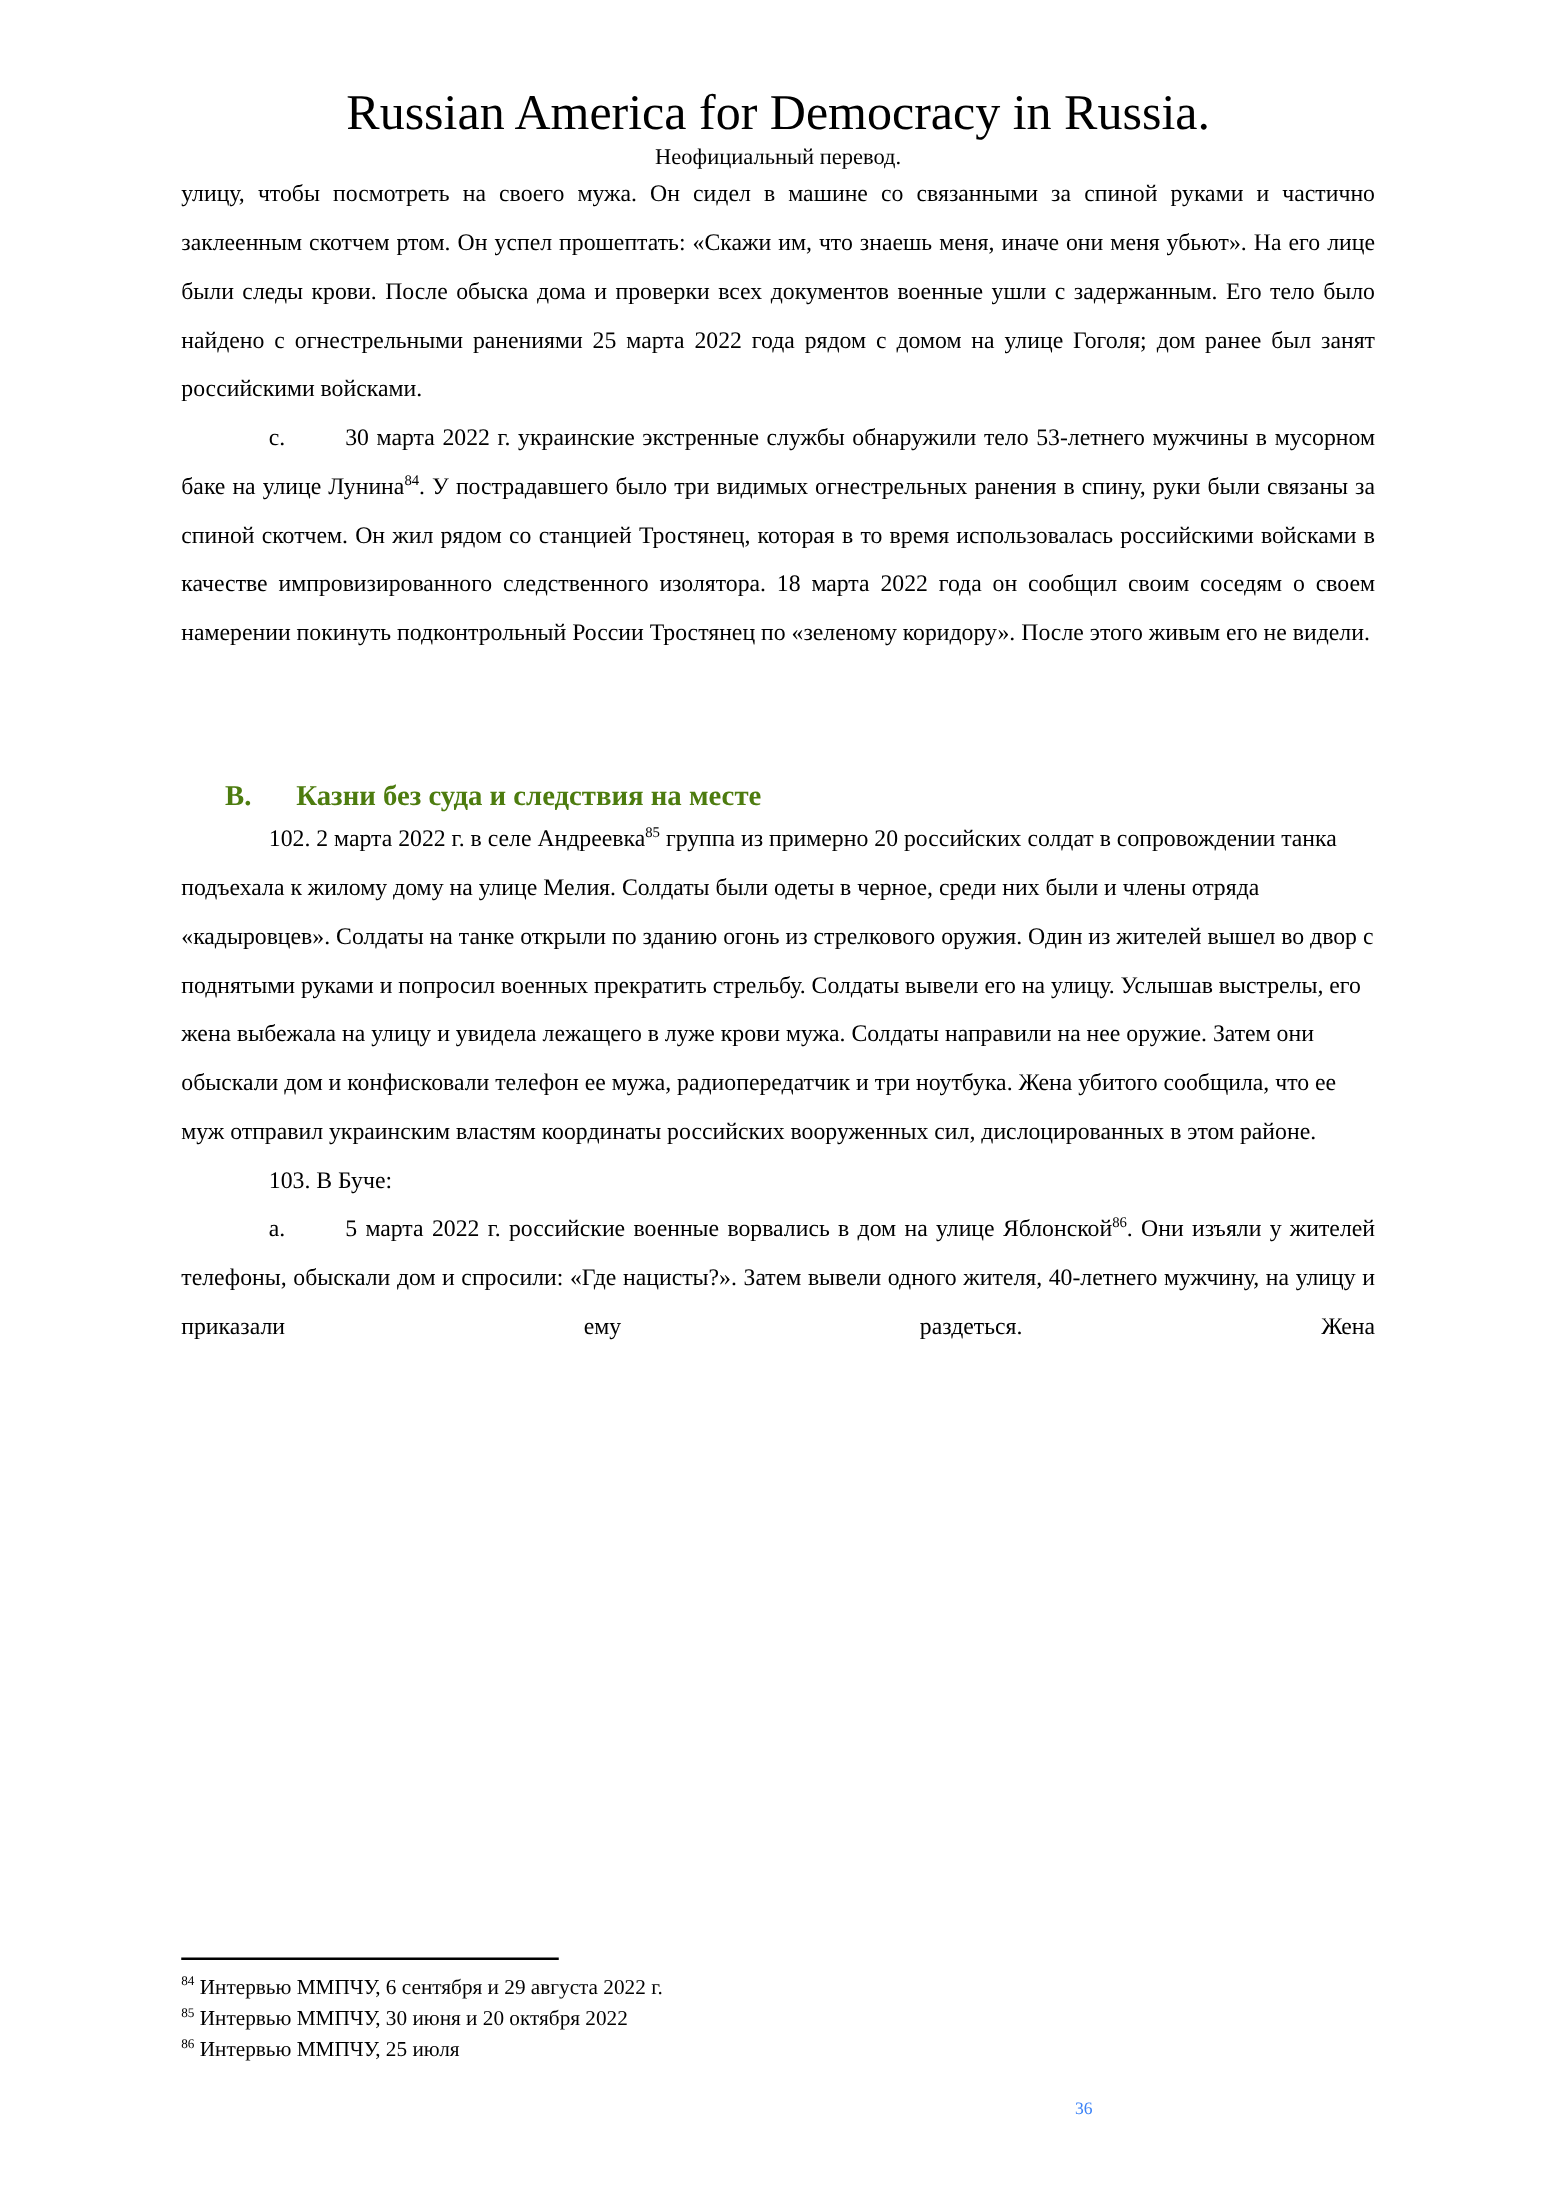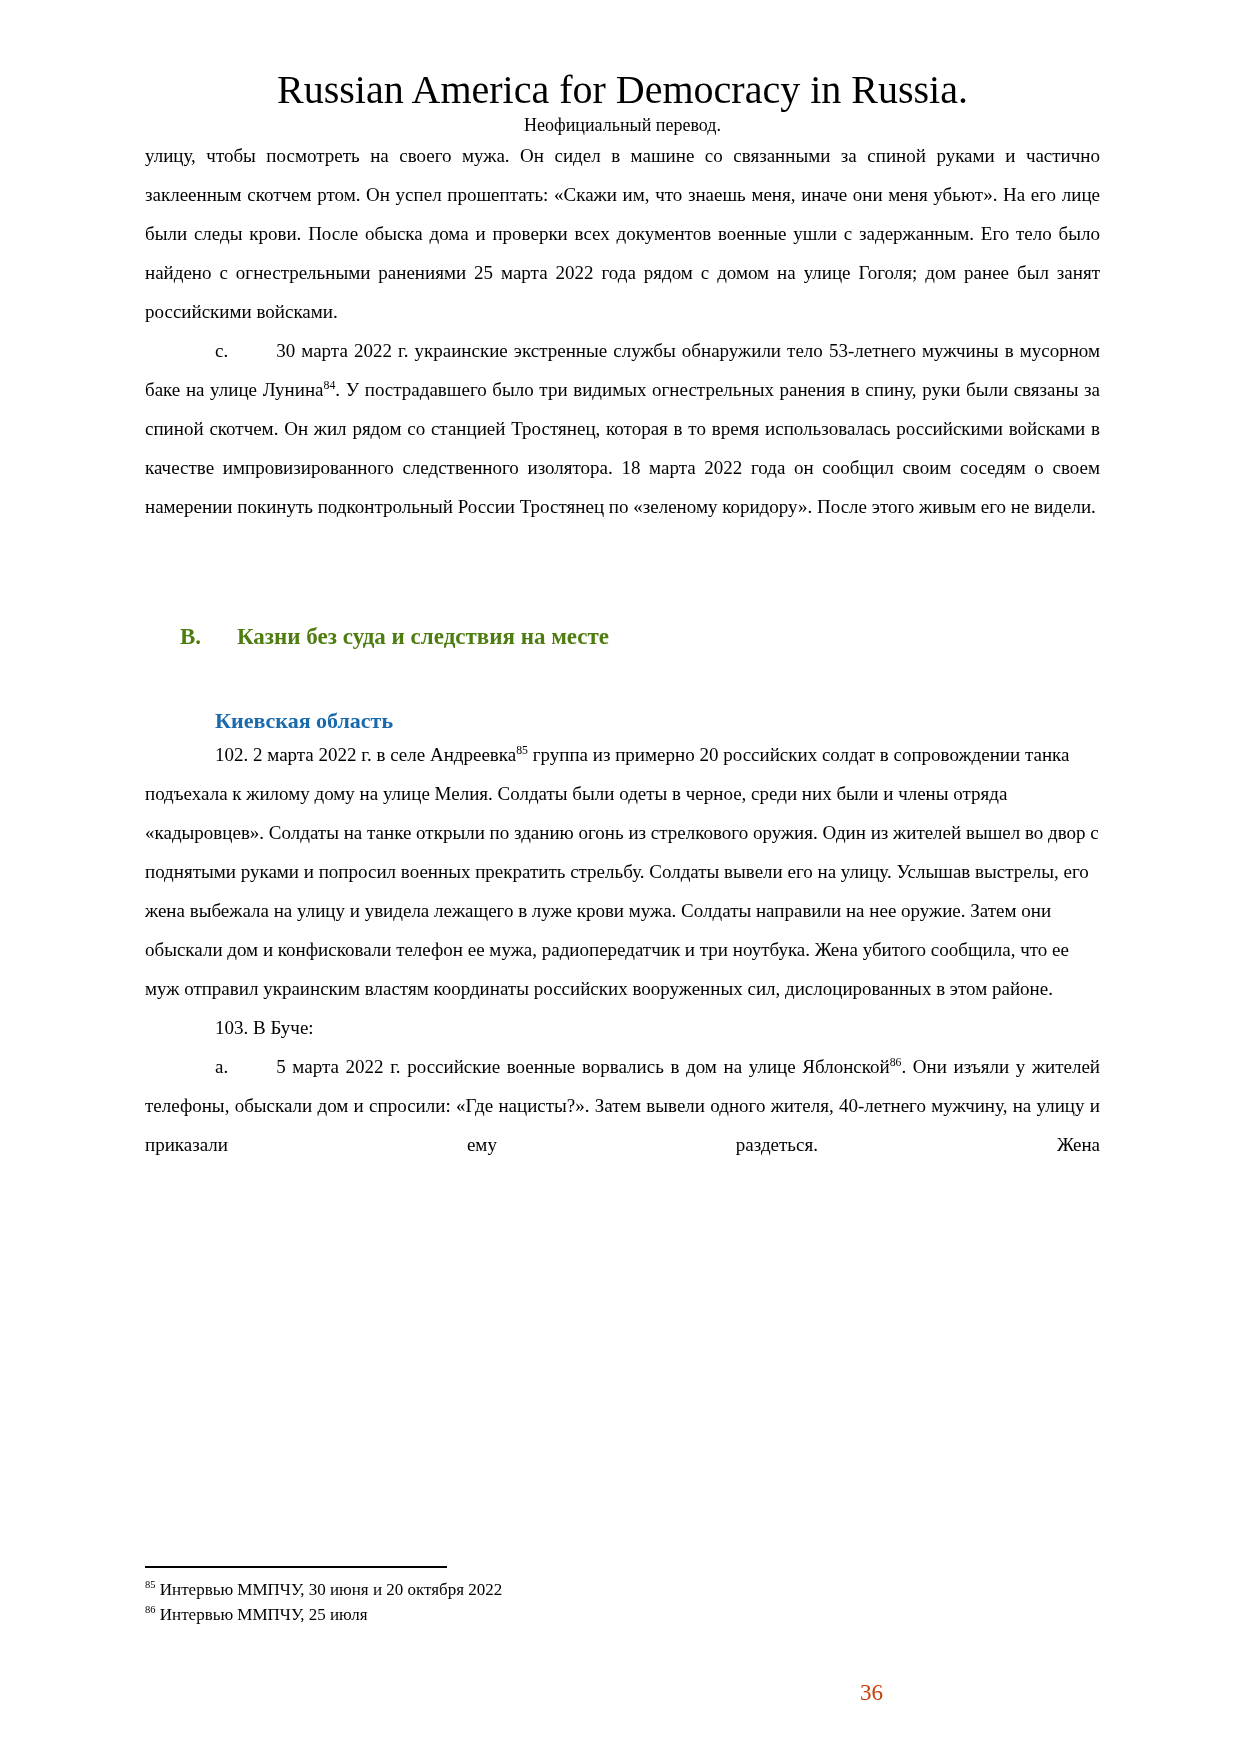--- a/index.html
+++ b/index.html
@@ -76,53 +76,53 @@
     position: absolute;
     top: 1758px;
     left: 115px;
     font-size: 20px;
     color: #b5b5b5;
   }
   .page-number {
     position: absolute;
     top: 1680px;
     left: 860px;
-    font-size: 23px;
-    color: #c2410c;
+    font-size: 14px;
+    color: #3b82f6;
   }
 </style>
 </head>
 <body>
 
 <div class="page">
   <div class="content">
 
     <h1 class="doc-title">Russian America for Democracy in Russia.</h1>
     <p class="doc-subtitle">Неофициальный перевод.</p>
 
     <div class="body-text">
 
       <p class="p-intro justify">улицу, чтобы посмотреть на своего мужа. Он сидел в машине со связанными за спиной руками и частично заклеенным скотчем ртом. Он успел прошептать: «Скажи им, что знаешь меня, иначе они меня убьют». На его лице были следы крови. После обыска дома и проверки всех документов военные ушли с задержанным. Его тело было найдено с огнестрельными ранениями 25 марта 2022 года рядом с домом на улице Гоголя; дом ранее был занят российскими войсками.</p>
 
       <p class="hang justify item-c"><span class="item-label">c.</span><span class="tabgap"></span><span><span>30 марта 2022 г. украинские экстренные службы обнаружили тело 53-летнего мужчины в мусорном баке на улице Лунина</span><sup>84</sup><span>. У пострадавшего было три видимых огнестрельных ранения в спину, руки были связаны за спиной скотчем. Он жил рядом со станцией Тростянец, которая в то время использовалась российскими войсками в качестве импровизированного следственного изолятора. 18 марта 2022 года он сообщил своим соседям о своем намерении покинуть подконтрольный России Тростянец по «зеленому коридору». После этого живым его не видели.</span></span></p>
 
       <div class="sec-heading"><span class="sec-label">B.</span><span>Казни без суда и следствия на месте</span></div>
 
-      <div class="region-heading">Киевская область</div>
 
       <p class="hang p-102"><span>102. 2 марта 2022 г. в селе Андреевка</span><sup>85</sup><span> группа из примерно 20 российских солдат в сопровождении танка подъехала к жилому дому на улице Мелия. Солдаты были одеты в черное, среди них были и члены отряда «кадыровцев». Солдаты на танке открыли по зданию огонь из стрелкового оружия. Один из жителей вышел во двор с поднятыми руками и попросил военных прекратить стрельбу. Солдаты вывели его на улицу. Услышав выстрелы, его жена выбежала на улицу и увидела лежащего в луже крови мужа. Солдаты направили на нее оружие. Затем они обыскали дом и конфисковали телефон ее мужа, радиопередатчик и три ноутбука. Жена убитого сообщила, что ее муж отправил украинским властям координаты российских вооруженных сил, дислоцированных в этом районе.</span></p>
 
       <p class="hang p-103">103. В Буче:</p>
 
       <p class="hang justify item-a"><span class="item-label">a.</span><span class="tabgap"></span><span><span>5 марта 2022 г. российские военные ворвались в дом на улице Яблонской</span><sup>86</sup><span>. Они изъяли у жителей телефоны, обыскали дом и спросили: «Где нацисты?». Затем вывели одного жителя, 40-летнего мужчину, на улицу и приказали ему раздеться. Жена</span></span></p>
 
     </div>
   </div>
 
   <div class="footnote-block">
     <div class="fn-sep"></div>
+    <p class="footnote"><sup>84</sup><span> Интервью ММПЧУ, 6 сентября и 29 августа 2022 г.</span></p>
     <p class="footnote"><sup>85</sup><span> Интервью ММПЧУ, 30 июня и 20 октября 2022</span></p>
     <p class="footnote"><sup>86</sup><span> Интервью ММПЧУ, 25 июля</span></p>
   </div>
 
   <div class="footer-line">УВКПЧ Тематический доклад об убийствах мирного населения – 24 февраля - 6 апреля 2022.</div>
   <div class="page-number">36</div>
 </div>
 
 </body></html>

